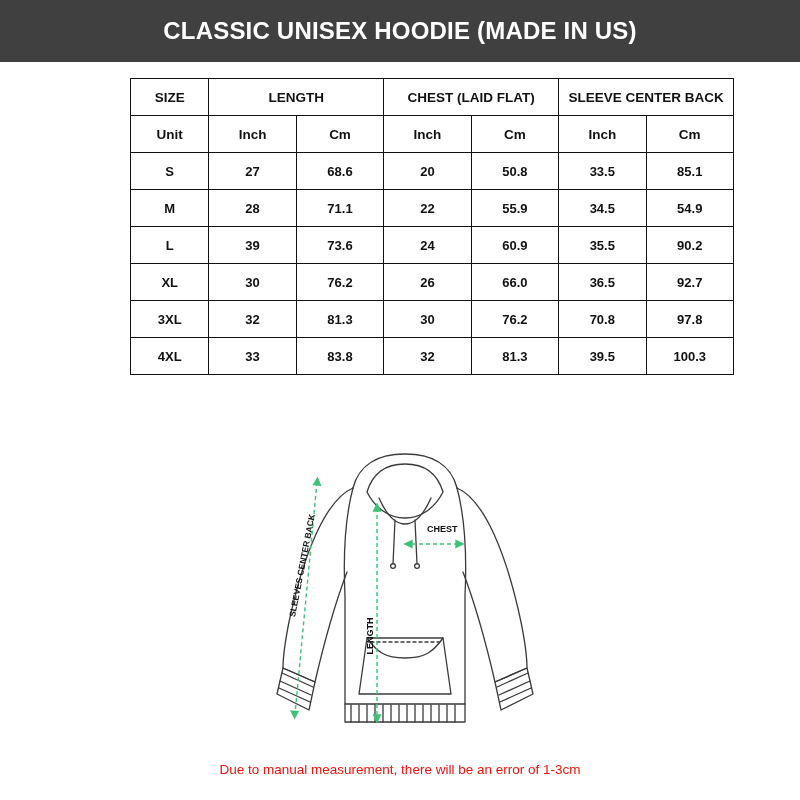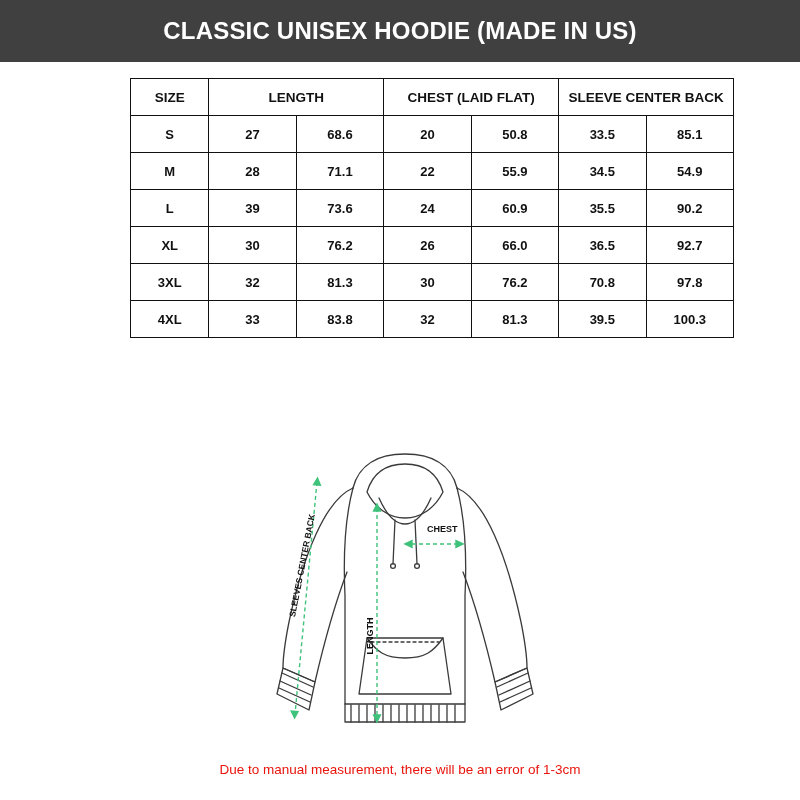--- a/index.html
+++ b/index.html
@@ -109,20 +109,29 @@
           <col class="col-num">
           <col class="col-num">
           <col class="col-num">
       </colgroup>
       <thead>
         <tr>
           <th>SIZE</th>
           <th colspan="2">LENGTH</th>
           <th colspan="2">CHEST (LAID FLAT)</th>
           <th colspan="2">SLEEVE CENTER BACK</th>
+        </tr>
+        <tr>
+          <th class="unit-val">Unit</th>
+          <th class="unit-val">Inch</th>
+          <th class="unit-val">Cm</th>
+          <th class="unit-val">Inch</th>
+          <th class="unit-val">Cm</th>
+          <th class="unit-val">Inch</th>
+          <th class="unit-val">Cm</th>
         </tr>
       </thead>
       <tbody>
         <tr>
           <td class="val">S</td>
           <td class="val">27</td>
           <td class="val">68.6</td>
           <td class="val">20</td>
           <td class="val">50.8</td>
           <td class="val">33.5</td>

